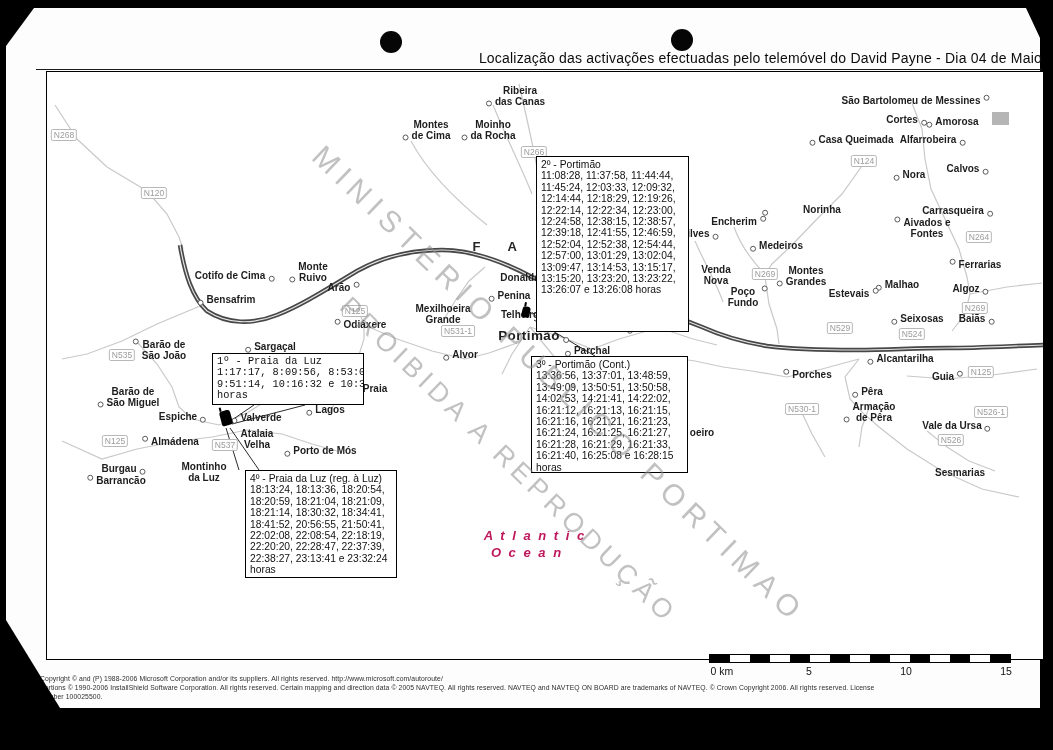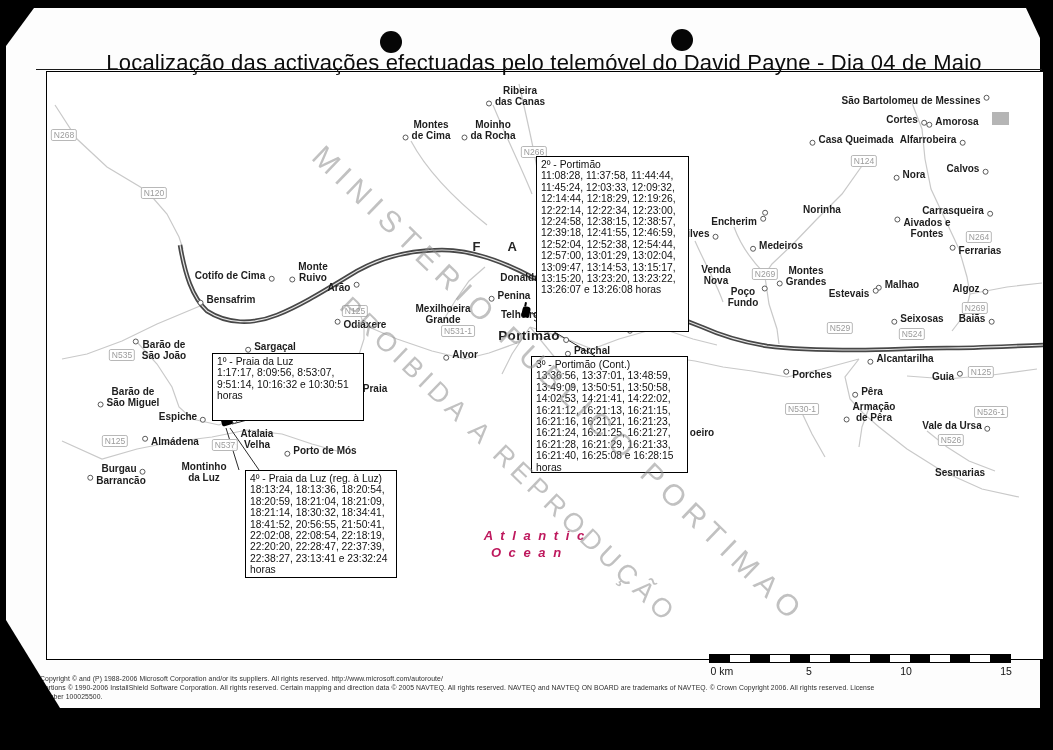--- a/index.html
+++ b/index.html
@@ -4,22 +4,22 @@
 <style>
   html,body{margin:0;padding:0;background:#000;}
   .stage{position:relative;width:1053px;height:750px;background:#000;overflow:hidden;
          font-family:"Liberation Sans",sans-serif;}
   .paper{position:absolute;left:6px;top:8px;width:1034px;height:700px;background:#fdfdfd;}
   .corner{position:absolute;background:#000;z-index:40;}
   .corner-tl{left:6px;top:8px;width:28px;height:38px;clip-path:polygon(0 0,100% 0,0 100%);}
   .corner-bl{left:6px;top:620px;width:54px;height:88px;clip-path:polygon(0 0,100% 100%,0 100%);}
   .corner-tr{left:1026px;top:8px;width:14px;height:30px;clip-path:polygon(100% 0,0 0,100% 100%);}
   .punch{position:absolute;width:22px;height:22px;background:#060606;border-radius:50%;z-index:50;}
-  .title{position:absolute;left:40px;top:42px;width:996px;margin:0;text-align:center;
-         font-size:22px;font-weight:400;color:#0c0c0c;letter-spacing:.2px;z-index:6;}
+  .title{position:absolute;left:40px;top:42px;width:996px;margin:0;text-align:right;
+         font-size:14px;font-weight:400;color:#0c0c0c;letter-spacing:.2px;z-index:6;}
   .title-rule{position:absolute;left:30px;top:61px;width:1006px;height:1px;background:#1a1a1a;}
   .map-frame{position:absolute;left:40px;top:63px;width:996px;height:587px;border:1px solid #000;
              overflow:hidden;background:#fff;}
   .map-inner{position:absolute;left:-40px;top:-63px;width:1053px;height:750px;}
   .roads{position:absolute;left:0;top:0;z-index:1;}
   .place{position:absolute;transform:translate(-50%,-50%);font-weight:bold;font-size:10px;
          line-height:10.5px;color:#1d1d1d;text-align:center;white-space:nowrap;z-index:3;}
   .place.big{font-size:13.5px;line-height:14px;letter-spacing:.4px;}
   .dot{position:absolute;width:4px;height:4px;border:1px solid #5a5a5a;border-radius:50%;background:#fff;}
   .dot-tl{left:-9px;top:-1px;} .dot-tr{right:-9px;top:-1px;}
@@ -172,21 +172,21 @@
               <span class="dot dot-tr"></span>
             </div>
             <div class="place" style="left: 688px; top: 225px;">
               <div>Silves</div>
               <span class="dot dot-br"></span>
             </div>
             <div class="place" style="left: 774px; top: 237px;">
               <div>Medeiros</div>
               <span class="dot dot-bl"></span>
             </div>
-            <div class="place" style="left: 973px; top: 242px;">
+            <div class="place" style="left: 973px; top: 256px;">
               <div>Ferrarias</div>
               <span class="dot dot-tl"></span>
             </div>
             <div class="place" style="left: 709px; top: 266px;">
               <div>Venda</div>
               <div>Nova</div>
             </div>
             <div class="place" style="left: 799px; top: 267px;">
               <div>Montes</div>
               <div>Grandes</div>
@@ -374,21 +374,21 @@
             <div class="badge" style="left: 108px; top: 432px;">N125</div>
             <div class="badge" style="left: 218px; top: 436px;">N537</div>
             <div class="badge" style="left: 348px; top: 302px;">N125</div>
             <div class="badge" style="left: 451px; top: 322px;">N531-1</div>
           </div>
         <div id="markers-layer">
             <div class="phone" style="left: 219px; top: 409px; width: 11px; height: 15px; transform: translate(-50%, -50%) rotate(-15deg);"></div>
             <div class="phone" style="left: 519px; top: 303px; width: 8px; height: 11px; transform: translate(-50%, -50%) rotate(12deg);"></div>
           </div>
         <div id="callouts-layer">
-            <div class="callout" style="left: 205px; top: 344px; width: 152px; height: 68px;">
+            <div class="callout" style="left: 205px; top: 344px; width: 152px; height: 52px; font-family: Liberation Mono, monospace;">
               <div class="c-title">1º - Praia da Luz</div>
               <div>1:17:17, 8:09:56, 8:53:07,</div>
               <div>9:51:14, 10:16:32 e 10:30:51</div>
               <div>horas</div>
             </div>
             <div class="callout" style="left: 529px; top: 147px; width: 153px; height: 176px;">
               <div class="c-title">2º - Portimão</div>
               <div>11:08:28, 11:37:58, 11:44:44,</div>
               <div>11:45:24, 12:03:33, 12:09:32,</div>
               <div>12:14:44, 12:18:29, 12:19:26,</div>

